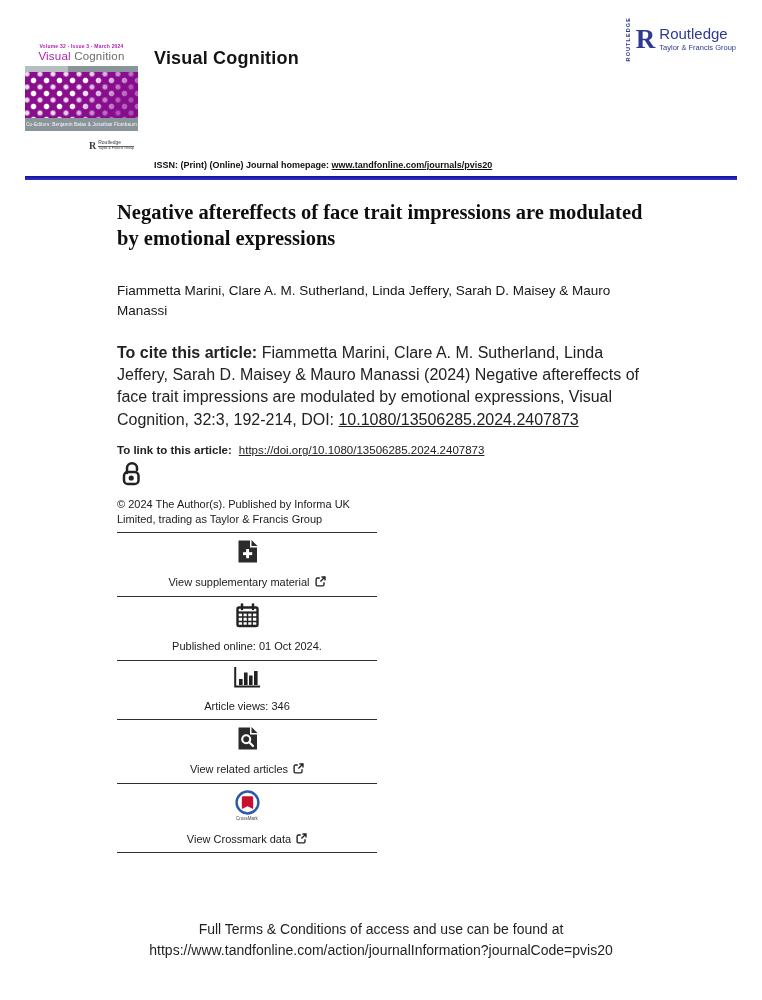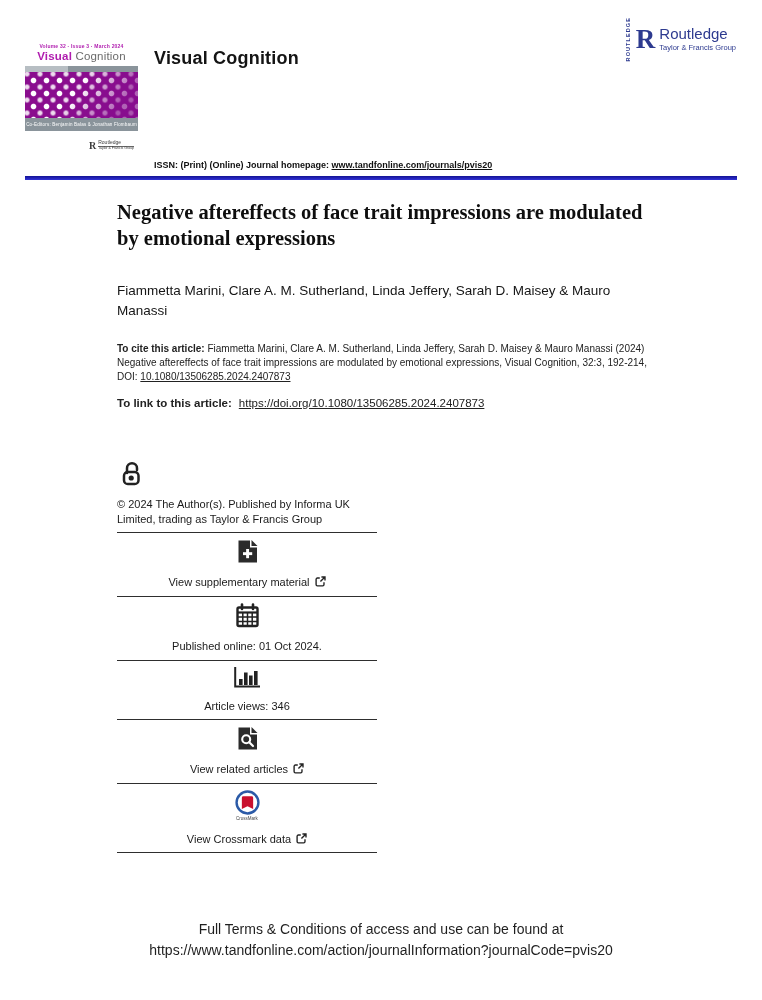--- a/index.html
+++ b/index.html
@@ -13,21 +13,21 @@
   .tf-r { font-family:"Liberation Serif", serif; font-size:27px; font-weight:bold; line-height:.85; }
   .tf-text { display:flex; flex-direction:column; line-height:1.05; }
   .tf-name { font-size:15px; }
   .tf-tag { font-size:7.5px; margin-top:2px; }
 
   
   .cover { position:absolute; left:25px; top:43px; width:113px; }
   .cover-head { text-align:center; }
   .cover-vol { font-size:5px; font-weight:bold; color:#b01daf; letter-spacing:.2px; }
   .cover-title { font-size:11.5px; color:#6b6b6b; margin-top:1px; letter-spacing:.2px; }
-  .cover-title .accent { color:#b01daf; font-weight:bold; }
+  .cover-title .accent { color:#b01daf; font-weight:normal; }
   .cover-img { margin-top:4px; }
   .cover-strip { height:6px; background:#8a949b; position:relative; }
   .cover-strip::before { content:""; position:absolute; left:0; top:0; width:38%; height:100%; background:#b7bec3; }
   .cover-dots { height:46px;
     background:
       linear-gradient(125deg, rgba(134,13,142,0) 45%, rgba(134,13,142,.65) 82%),
       radial-gradient(circle, #ffffff 2.2px, rgba(255,255,255,0) 3.3px),
       radial-gradient(circle, rgba(255,255,255,.85) 2px, rgba(255,255,255,0) 3.1px),
       #8a0d8e;
     background-size:100% 100%, 13px 13px, 13px 13px;
@@ -42,21 +42,21 @@
   
   .mast-title { position:absolute; left:154px; top:48px; font-size:18px; font-weight:bold; color:#141414; letter-spacing:.2px; }
   .issn { position:absolute; left:154px; top:160px; font-size:9px; font-weight:bold; color:#101010; }
   .issn .home-link { text-decoration:underline; cursor:pointer; }
   .rule { position:absolute; left:25px; right:25px; top:176px; height:4px; background:linear-gradient(#121294,#3232d6); }
 
   
   .main { position:absolute; left:117px; top:199px; width:540px; }
   .art-title { font-family:"Liberation Serif", serif; font-weight:bold; font-size:20.5px; line-height:1.28; color:#0e0e0e; }
   .authors { margin-top:30px; font-size:13.5px; line-height:1.45; color:#161616; width:525px; }
-  .cite { margin-top:21px; font-size:10px; line-height:1.4; color:#222; width:540px; }
+  .cite { margin-top:21px; font-size:16px; line-height:1.4; color:#222; width:540px; }
   .lbl { font-weight:bold; }
   .doi-link, .url-link { text-decoration:underline; color:#222; cursor:pointer; }
   .linkline { margin-top:13px; font-size:11.5px; color:#222; }
   .linkline .url-link { margin-left:7px; }
 
   
   .actions { position:absolute; left:117px; top:452px; width:260px; }
   .action-row { display:flex; align-items:center; gap:11px; min-height:50.5px; border-bottom:1.6px solid #2e2e2e; padding:6px 0;flex-direction:column; }
   .action-row.tall { align-items:flex-start; padding-top:9px; }
   .act-icon { width:30px; flex:none; display:flex; justify-content:center; }

